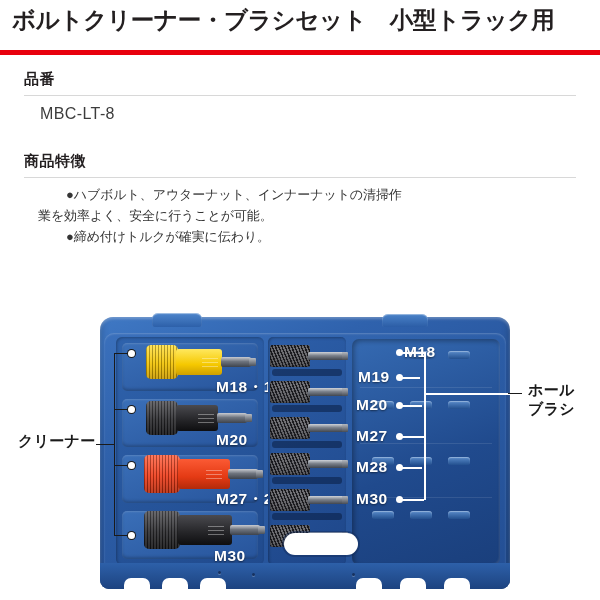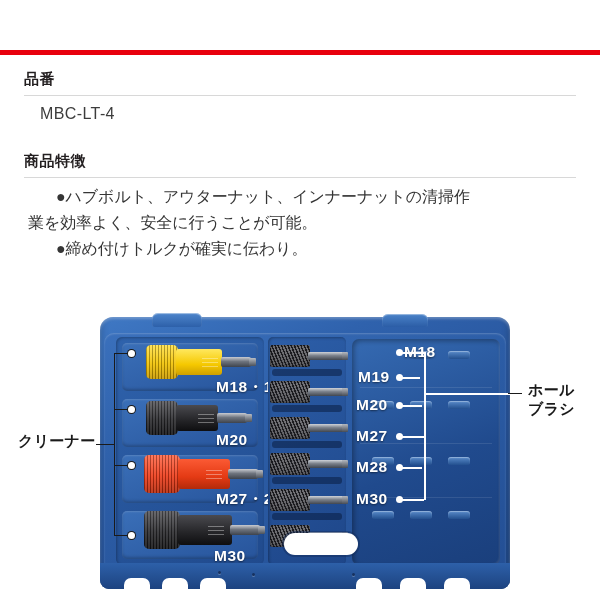--- a/index.html
+++ b/index.html
@@ -31,21 +31,21 @@
   }
   .sec-body{
     position:absolute;color:#3a3a3a;
   }
   #partno-head{left:24px;top:70px;}
   #partno-rule{left:24px;top:95px;width:552px;}
   #partno-value{left:40px;top:105px;font-size:16px;color:#3c3c3c;letter-spacing:0.4px;}
 
   #feat-head{left:24px;top:152px;}
   #feat-rule{left:24px;top:177px;width:552px;}
-  #feat-body{left:28px;top:184px;width:540px;font-size:16px;color:#353535;line-height:1.62;letter-spacing:-0.1px;}
+  #feat-body{left:38px;top:184px;width:540px;font-size:13px;color:#353535;line-height:1.62;letter-spacing:-0.1px;}
   #feat-body p{margin:0;text-indent:28px;}
   #feat-body p.cont{text-indent:0;}
 
   
   .photo{
     position:absolute;left:0;top:305px;width:600px;height:295px;
     overflow:hidden;background:#ffffff;
   }
 
   
@@ -213,25 +213,26 @@
   }
   .wln{position:absolute;background:#ffffff;}
   .wln.h{height:1.5px;}
   .wln.v{width:1.5px;}
 </style>
 </head>
 <body>
 
 <div class="page">
 
+  <div class="title">ボルトクリーナー・ブラシセット　小型トラック用</div>
   <div class="title-rule"></div>
 
   <div class="sec-head" id="partno-head">品番</div>
   <div class="sec-rule" id="partno-rule"></div>
-  <div class="sec-body" id="partno-value">MBC-LT-4</div>
+  <div class="sec-body" id="partno-value">MBC-LT-8</div>
 
   <div class="sec-head" id="feat-head">商品特徴</div>
   <div class="sec-rule" id="feat-rule"></div>
   <div class="sec-body" id="feat-body">
     <p>●ハブボルト、アウターナット、インナーナットの清掃作</p>
     <p class="cont">業を効率よく、安全に行うことが可能。</p>
     <p>●締め付けトルクが確実に伝わり。</p>
   </div>
 
   <div class="photo">

